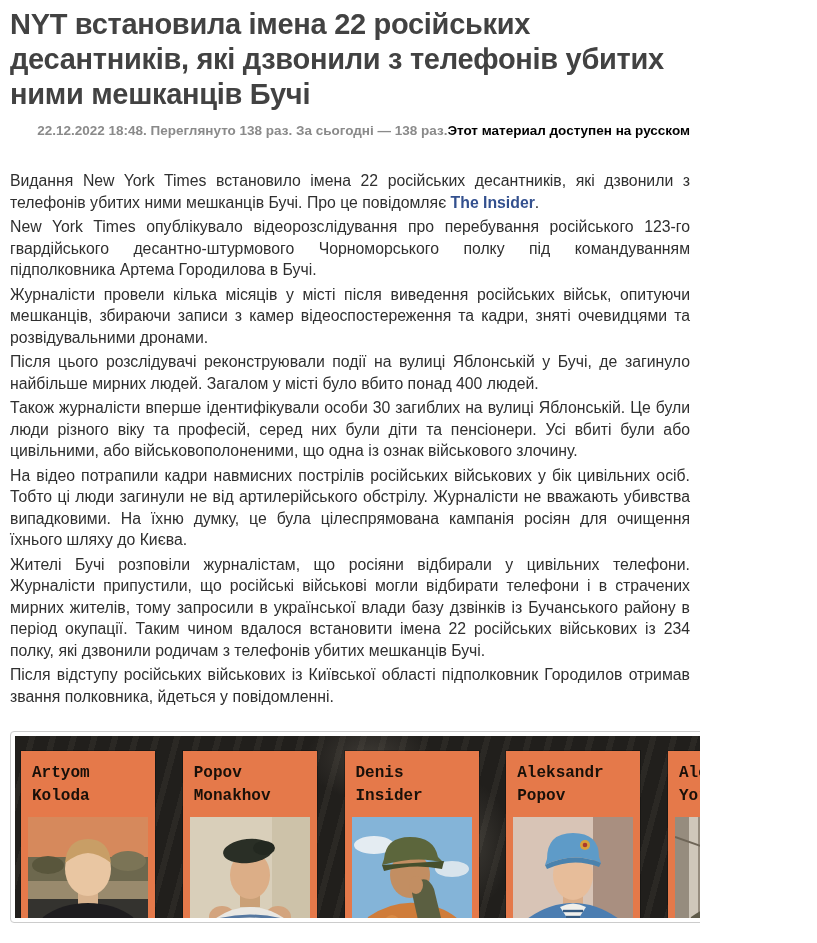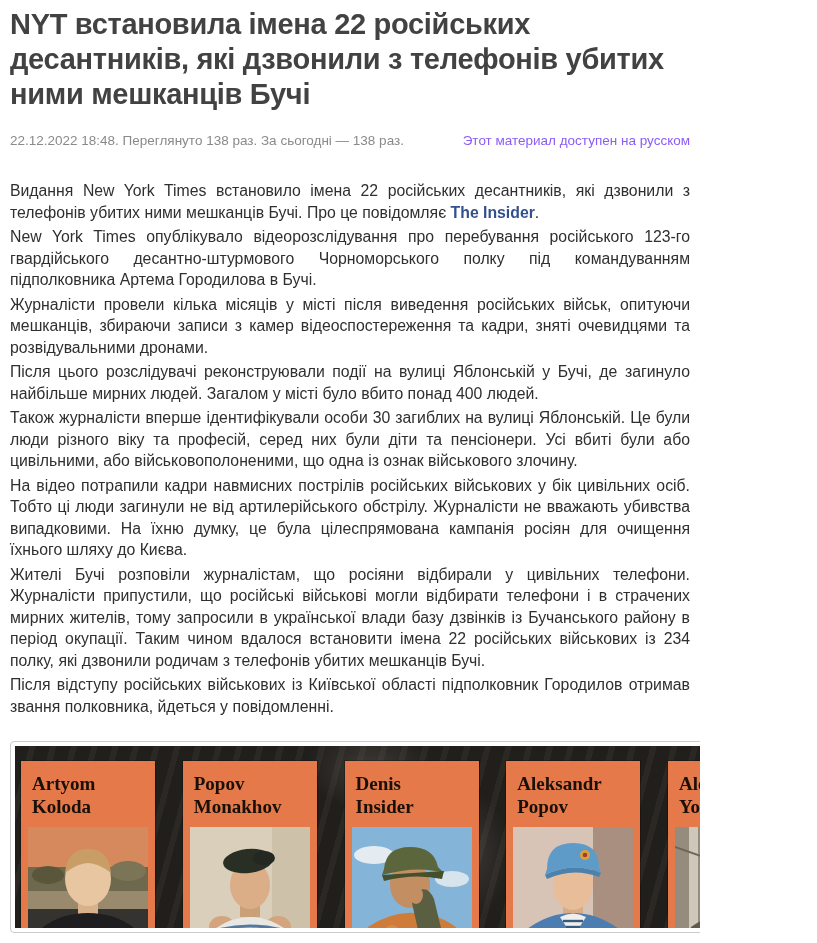--- a/index.html
+++ b/index.html
@@ -20,29 +20,30 @@
   .article-title {
     margin: 2px 0 0 0;
     font-size: 29px;
     line-height: 35px;
     font-weight: 700;
     letter-spacing: -0.3px;
     color: #424242;
   }
   .meta-row {
     display: flex;
-    justify-content: space-between;
+    justify-content: flex-end;
     align-items: baseline;
-    margin-top: 20px;
+    margin-top: 10px;
     font-size: 13.5px;
     line-height: 17px;
+    font-weight: bold;
   }
   .meta-date { color: #8a8a8a; }
   .meta-lang-link {
-    color: #8b5cf6;
+    color: #000000;
     text-decoration: none;
     cursor: pointer;
     white-space: nowrap;
   }
   
   .article-body p {
     margin: 3px 0 0 0;
     font-size: 15.8px;
     line-height: 21.5px;
     color: #2f2f2f;
@@ -82,23 +83,23 @@
     padding: 15px 0 0 6px;
     height: 100%;
     box-sizing: border-box;
   }
   .card {
     flex: 0 0 134px;
     background: #e5794a;
     box-shadow: 0 0 0 1px rgba(0,0,0,.25);
   }
   .card-name {
-    font-family: Liberation Serif, serif;
+    font-family: Liberation Mono, monospace;
     font-weight: 700;
-    font-size: 19px;
+    font-size: 16px;
     line-height: 23px;
     color: #191009;
     padding: 11px 6px 9px 11px;
   }
   .card-name span { display: block; }
   .photo-frame {
     margin: 0 7px;
     height: 130px;
   }
   .photo-frame svg { display: block; width: 100%; height: 100%; }

